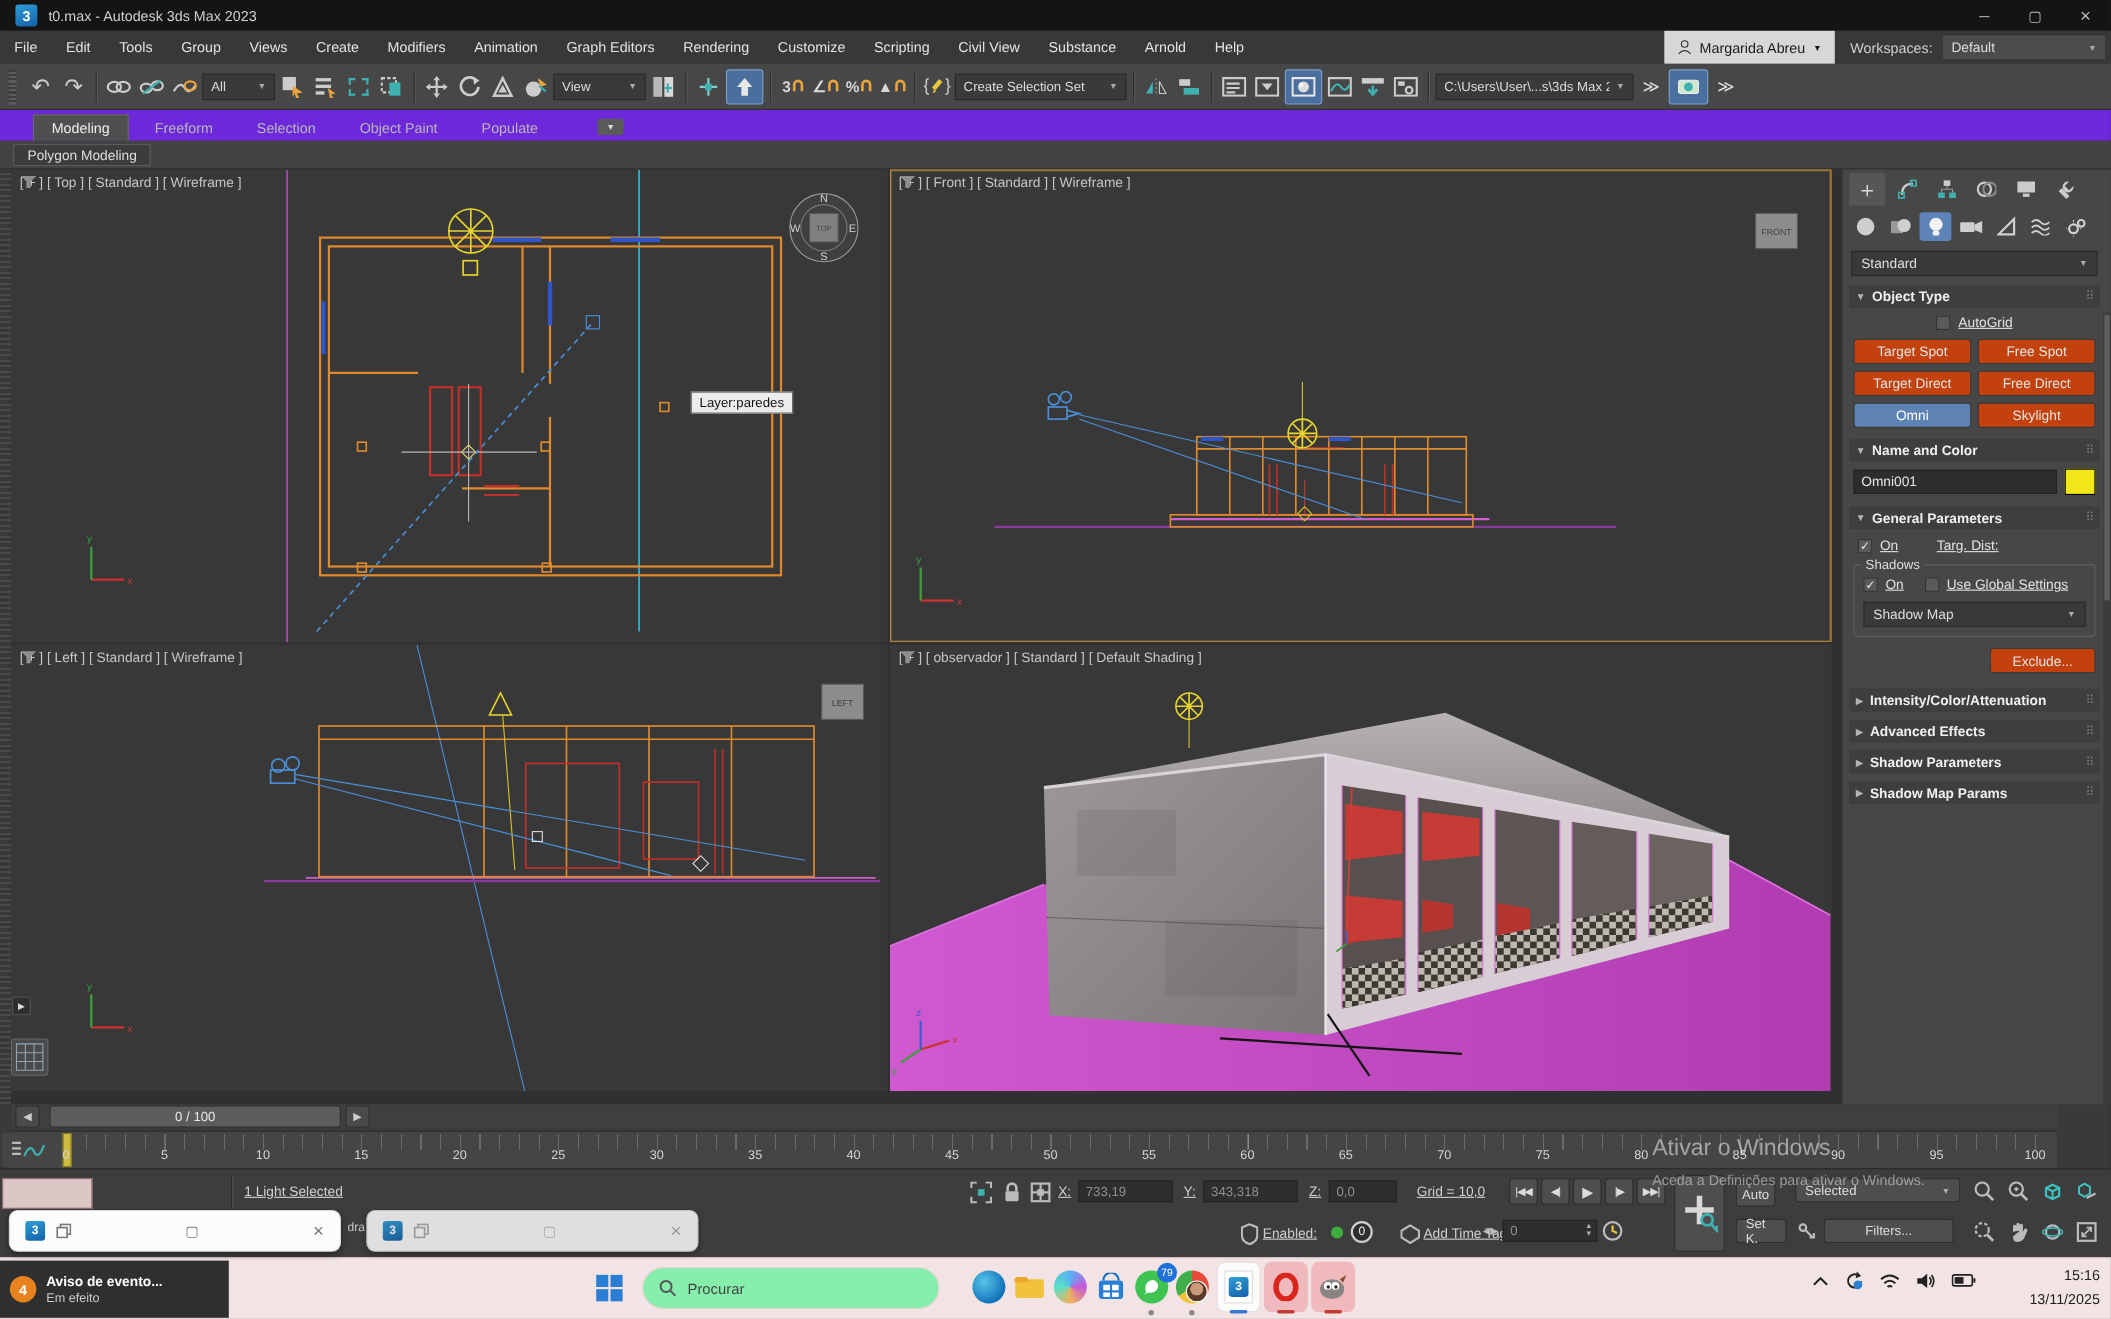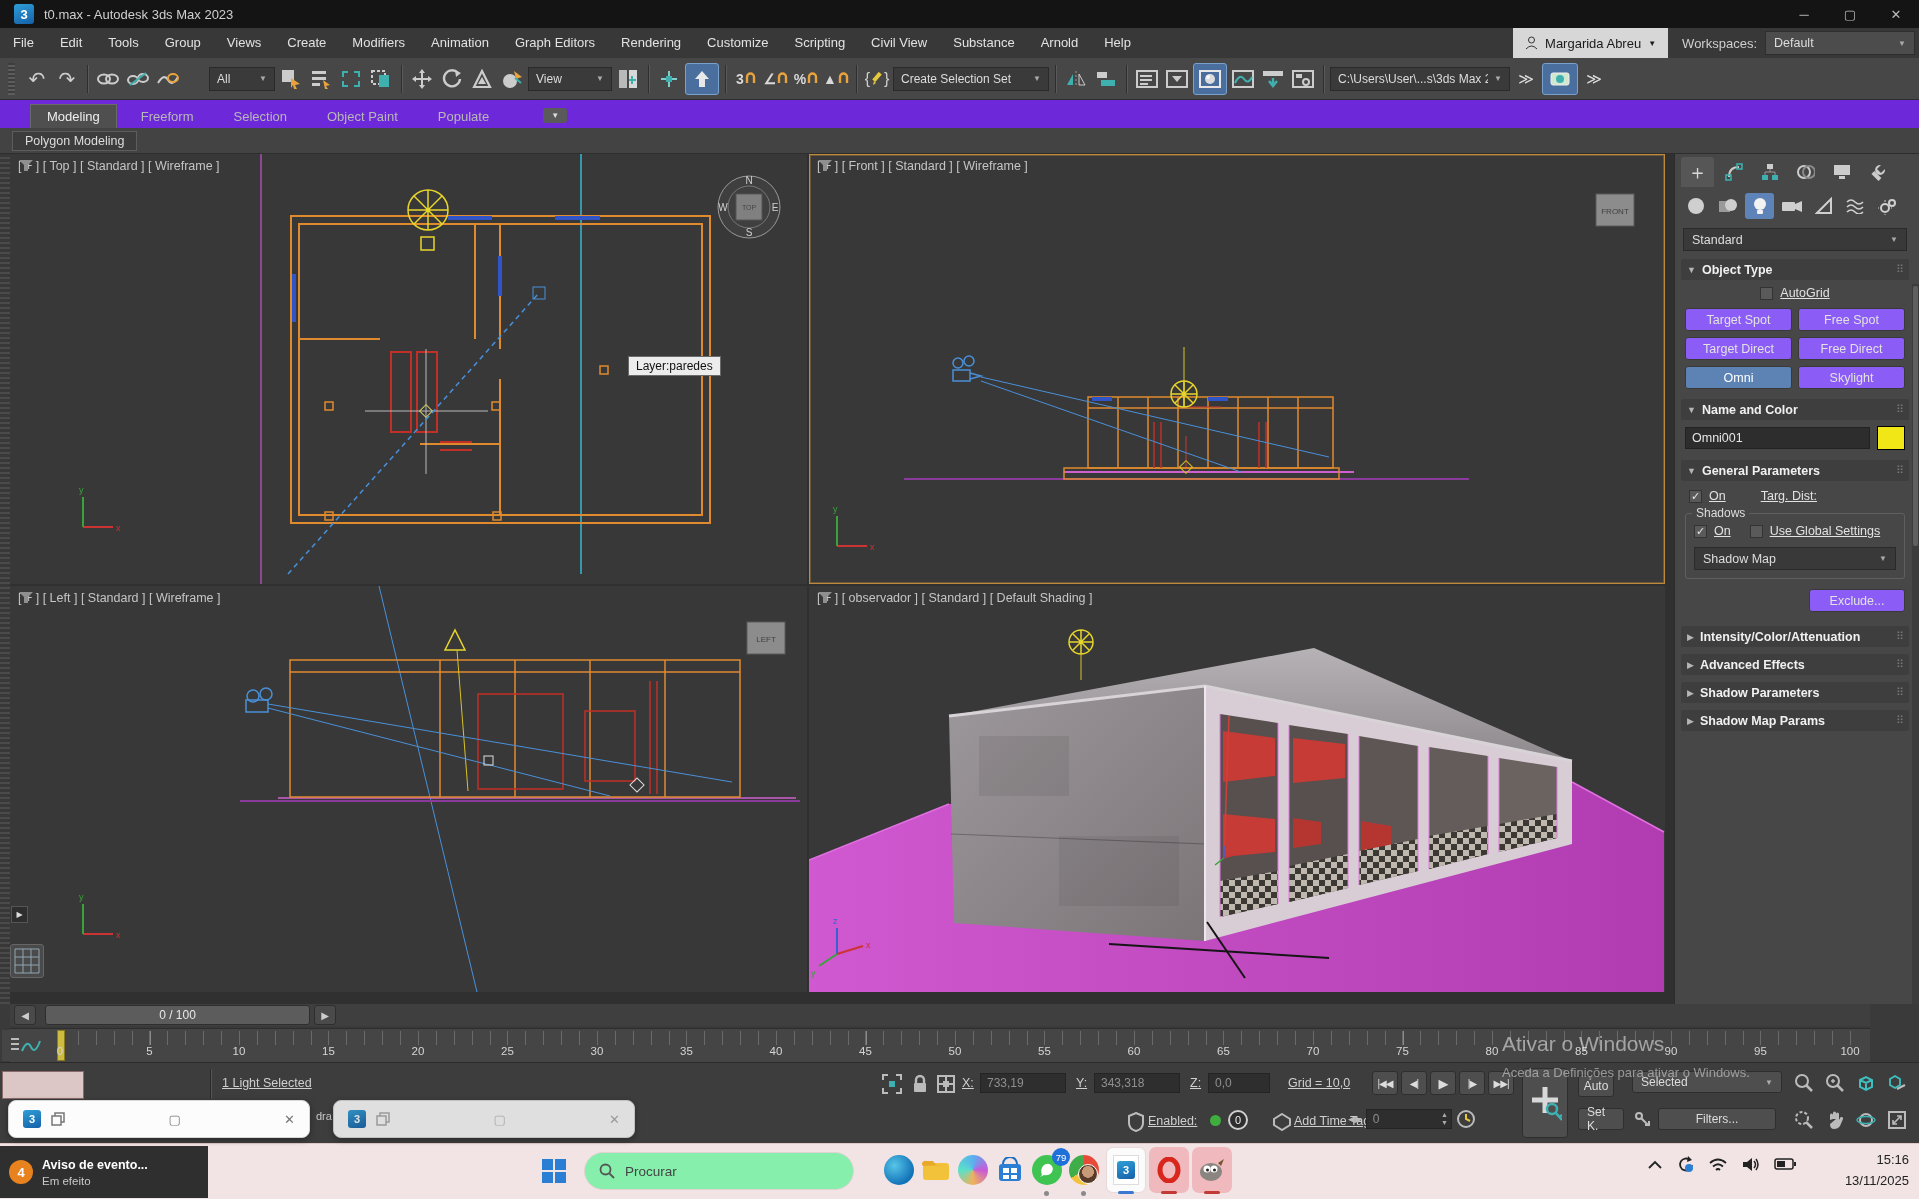--- a/index.html
+++ b/index.html
@@ -49,21 +49,21 @@
   .cptab.active { background:#565656; border-radius:3px 3px 0 0; }
   .cp-cats { height:32px; padding:0 10px 0 6px; gap:3px; display:flex; align-items:center; }
   .cpcat { width:29px; height:26px; display:flex; align-items:center; justify-content:center; border-radius:3px; }
   .cpcat.active { background:#5d83b8; }
   .cpdd { margin:6px 12px 8px 8px; height:23px; background:#393939; border:1px solid #2a2a2a; display:flex; align-items:center; padding:0 8px; color:#ddd; font-size:12.5px; }
   .roll { margin:4px 10px 0 6px; height:21px; background:#3e3e3e; border-radius:2px; display:flex; align-items:center; padding:0 6px; gap:6px; }
   .roll .arr { font-size:9px; color:#b5b5b5; }
   .roll .t { font-weight:bold; font-size:12.5px; color:#f0f0f0; }
   .roll .g { margin-left:auto; color:#777; font-size:11px; letter-spacing:-1px; }
   .rollbody { margin:0 10px 0 6px; padding:6px 4px; }
-  .btn3 { background:#8b5cf6; border:1px solid #393939; border-radius:3px; color:#e2e2e2; font-size:12.5px; height:23px; display:flex; align-items:center; justify-content:center; }
+  .btn3 { background:#c2410c; border:1px solid #393939; border-radius:3px; color:#e2e2e2; font-size:12.5px; height:23px; display:flex; align-items:center; justify-content:center; }
   .btn3.on { background:#5d83b5; color:#fff; }
   .cb { width:13px; height:13px; background:#5a5a5a; border:1px solid #333; display:inline-flex; align-items:center; justify-content:center; font-size:11px; color:#eaeaea; }
   .field { background:#2d2d2d; border:1px solid #222; color:#e6e6e6; height:22px; display:flex; align-items:center; padding:0 6px; font-size:12.5px; }
   .shadowgrp { border:1px solid #5f5f5f; border-radius:3px; margin-top:4px; padding:6px 8px 8px 8px; position:relative; }
   .shadowgrp .legend { position:absolute; top:-8px; left:6px; background:#474747; padding:0 4px; font-size:12px; color:#ddd; }
   
   .tlrow { left:10px; top:1004px; width:1860px; height:22px; background:#3f3f3f; }
   .tlhandle { position:absolute; left:35px; top:1px; width:265px; height:20px; background:#5c5c5c; border:1px solid #2e2e2e; border-radius:3px; display:flex; align-items:center; justify-content:center; color:#e8e8e8; font-size:12px; }
   .tlarrow { position:absolute; top:1px; width:22px; height:20px; background:#4a4a4a; border:1px solid #2e2e2e; border-radius:3px; color:#ccc; display:flex; align-items:center; justify-content:center; font-size:10px; }
   .ruler { left:10px; top:1028px; width:1860px; height:34px; background:#454545; border-top:1px solid #2d2d2d; }
@@ -164,21 +164,21 @@
           <ellipse cx="17" cy="7" rx="5" ry="4" fill="none" stroke="#ccc" stroke-width="2"></ellipse>
           <line x1="4" y1="14" x2="20" y2="2" stroke="#3fb0b0" stroke-width="2"></line>
         </svg>
       </div>
     <div class="ticon">
         <svg width="24" height="16">
           <path d="M2,12 Q8,2 12,9 T22,6" fill="none" stroke="#ccc" stroke-width="2"></path>
           <ellipse cx="17" cy="7" rx="5" ry="4" fill="none" stroke="#e8a33d" stroke-width="2"></ellipse>
         </svg>
       </div>
-    <div class="dd" style="width:66px;margin-left:25px;">
+    <div class="dd" style="width:66px;">
         <span>All</span>
         <span class="caret">▼</span>
       </div>
     <div class="ticon">
         <svg width="20" height="20">
           <rect x="1" y="1" width="12" height="12" fill="#ccc"></rect>
           <path d="M10,9 L19,15 L14,16 L16,20 L13,20 L12,16 L10,19 Z" fill="#e8a33d"></path>
         </svg>
       </div>
     <div class="ticon">

